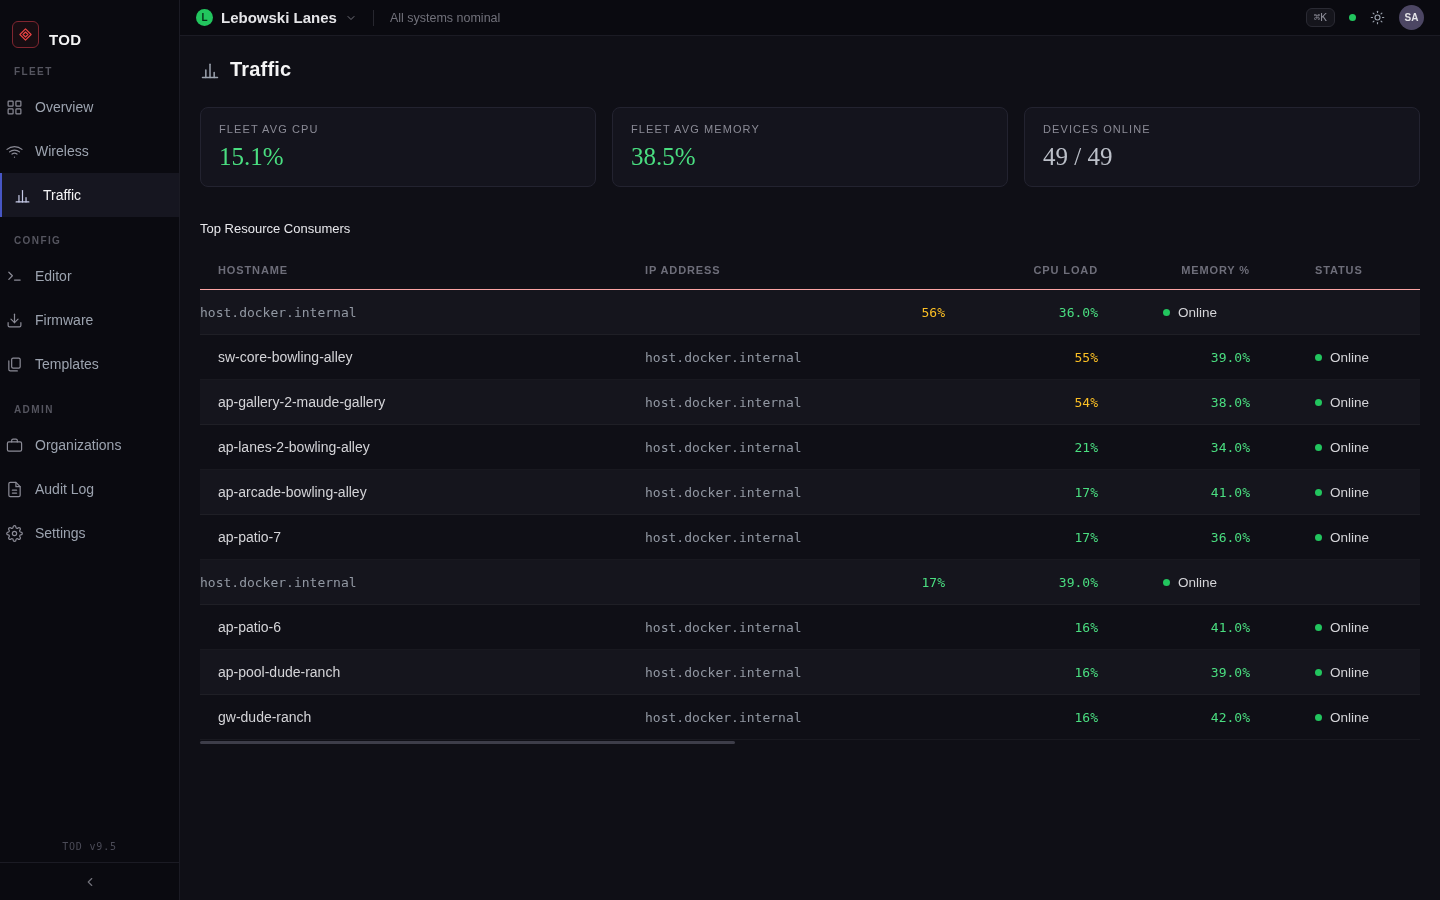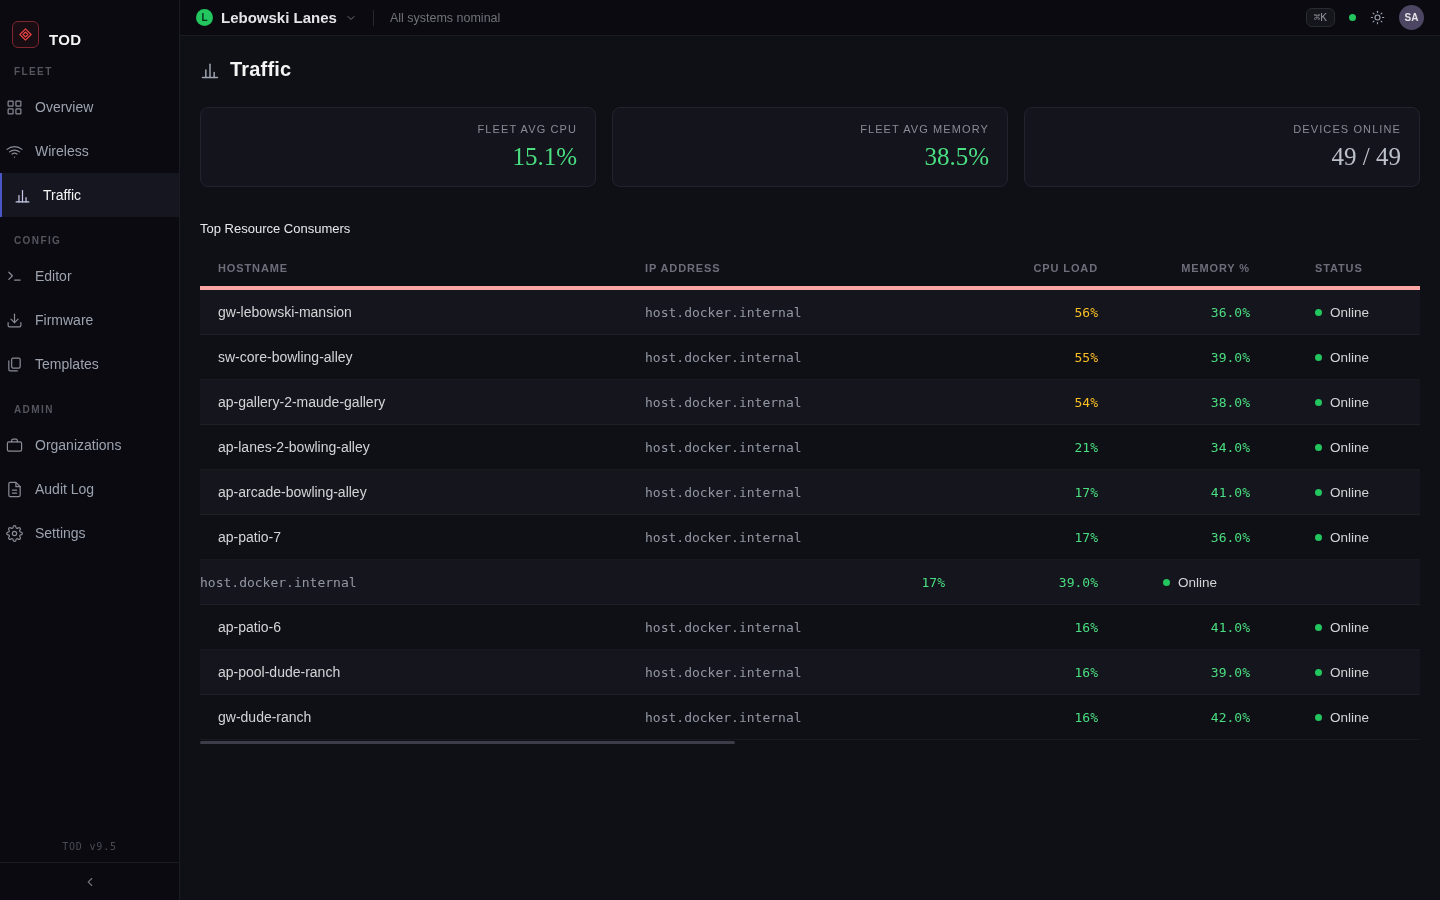--- a/index.html
+++ b/index.html
@@ -86,42 +86,42 @@
     background:#4c4663; color:#e4e4e7; font-size:10px; font-weight:700;
     display:flex; align-items:center; justify-content:center;
   }
 
   
   .main { flex:1; padding:22px 20px 0; overflow:hidden; background:#0f0f16; }
   .page-head { display:flex; align-items:center; gap:10px; margin-bottom:26px; }
   .page-head .icon { color:#9ca3af; display:flex; }
   .page-title { font-size:20px; font-weight:700; color:#f4f4f5; letter-spacing:0.01em; }
 
-  .stats-row { display:flex; gap:16px;text-align:right; }
+  .stats-row { display:flex; gap:16px; }
   .stat-card {
     flex:1; height:80px; background:#14141d; border:1px solid #232330;
     border-radius:8px; padding:15px 18px;
   }
   .stat-label {
     font-size:11px; letter-spacing:0.1em; color:#8b8b96;
     text-transform:uppercase; margin-bottom:8px;
   }
   .stat-value { font-size:25px; font-family:Liberation Serif, serif; }
   .stat-value[data-tone="green"] { color:#4ade80; }
   .stat-value[data-tone="neutral"] { color:#bcc0c9; }
 
   .section-title { margin-top:34px; font-size:13px; font-weight:400; color:#e8e8ec; }
 
   .table { margin-top:14px; }
   .t-head, .t-row {
     display:grid;
     grid-template-columns:445px 300px 153px 152px 170px;
     align-items:center;
   }
-  .t-head { height:40px; border-bottom:4px solid #fca5a5; }
+  .t-head { height:40px; border-bottom:1px solid #fca5a5; }
   .t-head .hcell {
     font-size:11px; letter-spacing:0.08em; color:#6e6e7a;
     text-transform:uppercase; font-weight:700;
   }
   .t-row { height:45px; border-bottom:1px solid rgba(255,255,255,0.045); }
   .t-body > div:nth-of-type(odd) { background:#15151d; }
   .c-host { padding-left:18px; color:#d4d4d8; font-size:14px; }
   .c-ip { font-size:13px; color:#9298a3; }
   .c-cpu, .c-mem { text-align:right; font-size:13px; }
   .c-cpu[data-level="warn"] { color:#fbbf24; }
@@ -339,21 +339,20 @@
           <div class="hcell c-host" data-interactable="false">HOSTNAME</div>
           <div class="hcell c-ip" data-interactable="false">IP ADDRESS</div>
           <div class="hcell c-cpu" data-interactable="false">CPU LOAD</div>
           <div class="hcell c-mem" data-interactable="false">MEMORY %</div>
           <div class="hcell c-status" data-interactable="false">STATUS</div>
         </div>
 
         <div class="t-body" data-interactable="false">
 
             <div class="t-row" data-interactable="true">
-              <div class="cell c-host" data-interactable="false">gw-lebowski-mansion</div>
               <div class="cell c-ip mono" data-interactable="false">host.docker.internal</div>
               <div class="cell c-cpu mono" data-interactable="false" data-level="warn">56%</div>
               <div class="cell c-mem mono" data-interactable="false">36.0%</div>
               <div class="cell c-status" data-interactable="false">
                 <span class="dot" data-interactable="false"></span>
                 <span data-interactable="false">Online</span>
               </div>
             </div>
 
             <div class="t-row" data-interactable="true">

